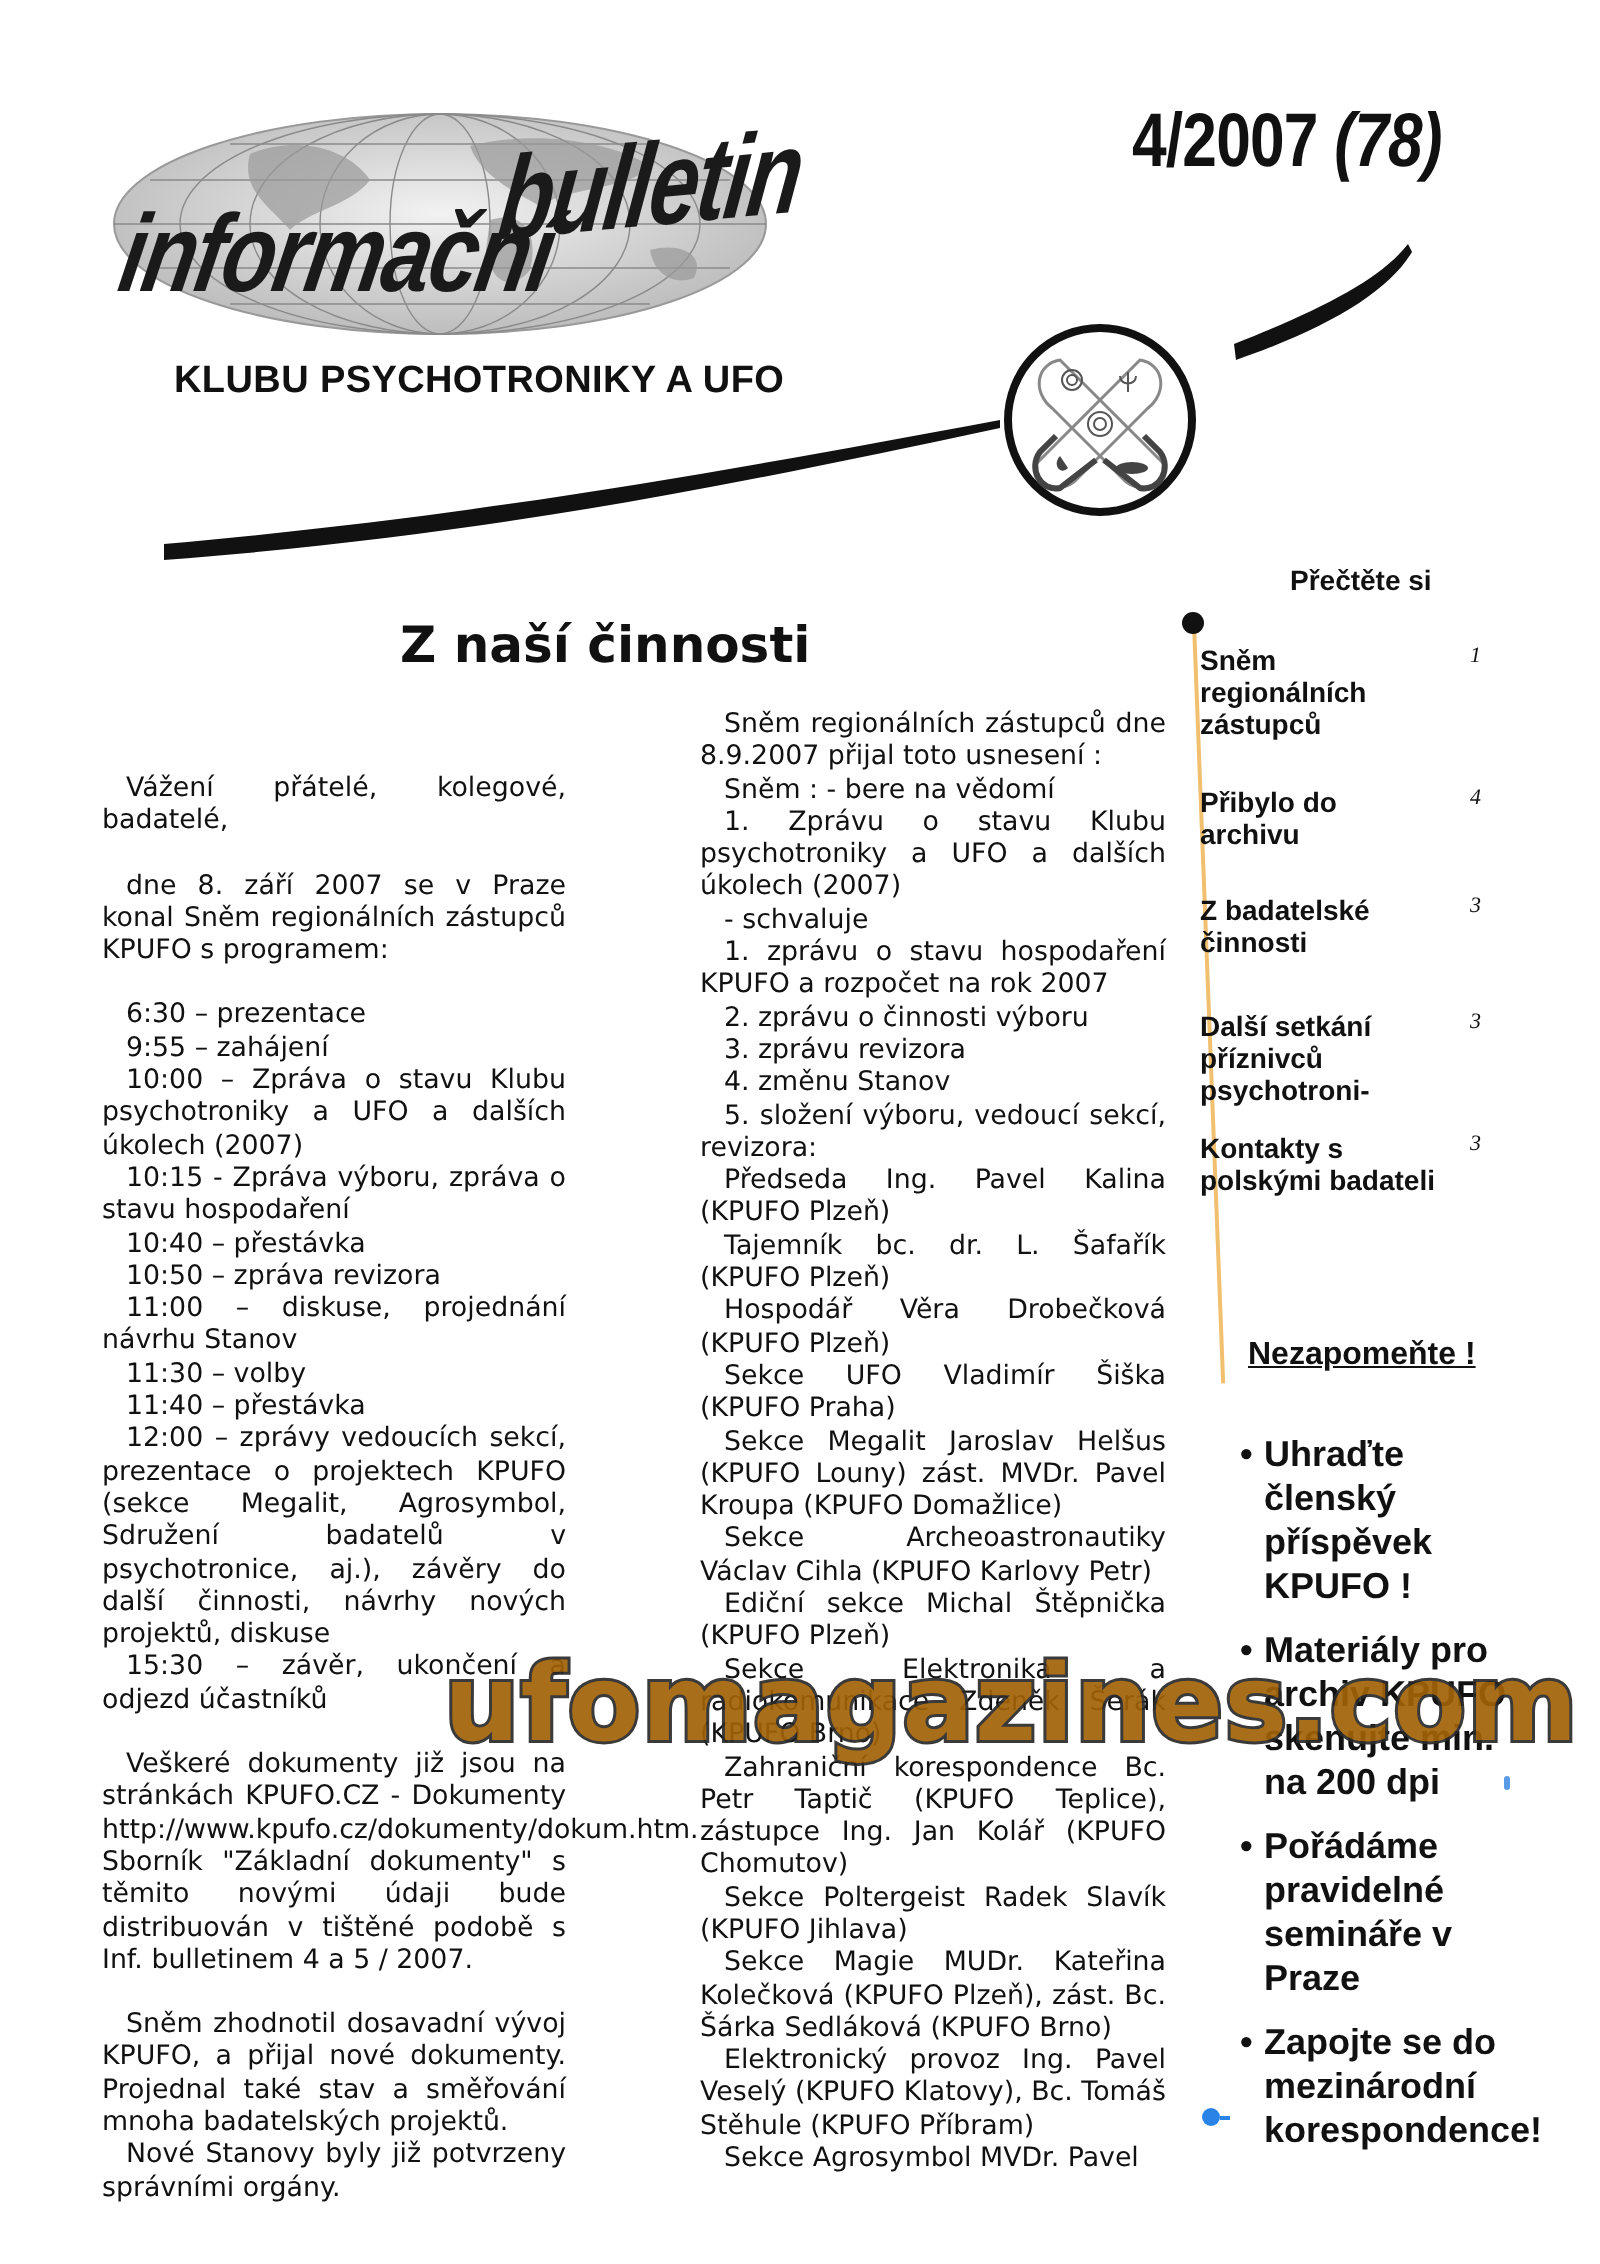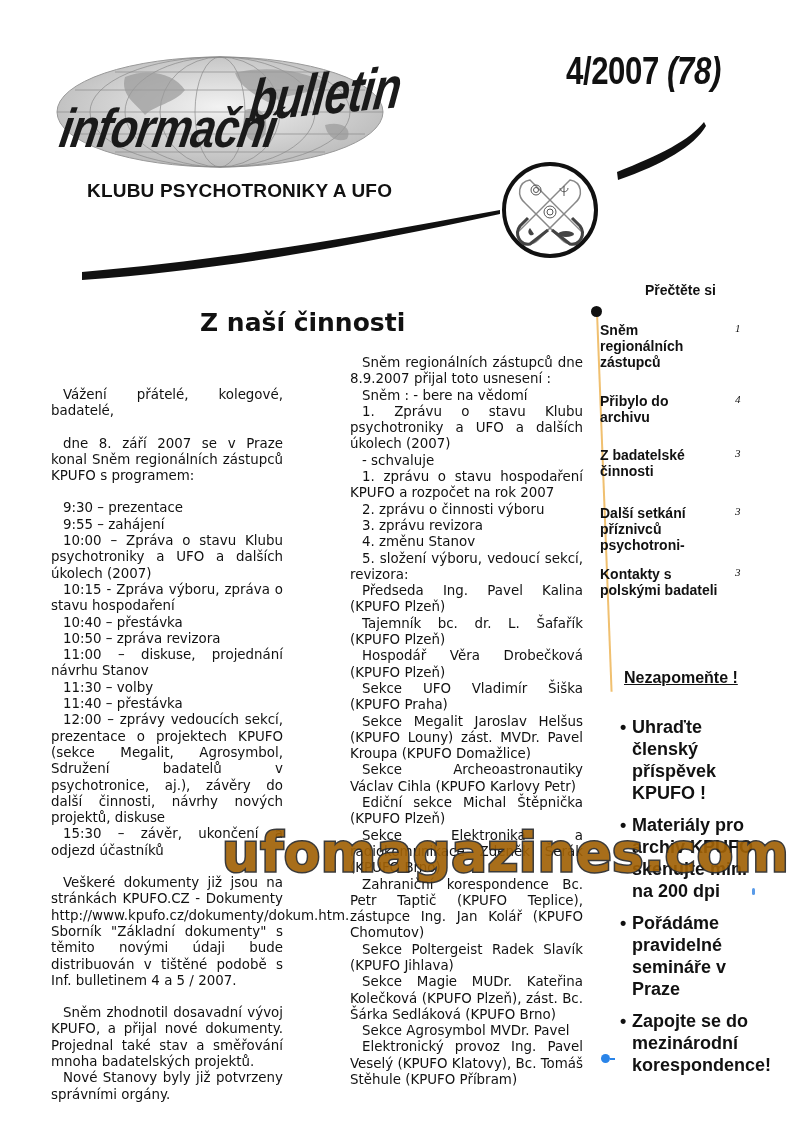--- a/index.html
+++ b/index.html
@@ -120,21 +120,21 @@
   <ellipse cx="66" cy="74" rx="8" ry="3" fill="#444"></ellipse>
 </svg>
 
 <h1 class="section-heading" style="margin:0">Z naší činnosti</h1>
 
 <div class="col col-left">
   <p class="ind">Vážení přátelé, kolegové, badatelé,</p>
   <div class="gap"></div>
   <p class="ind">dne 8. září 2007 se v Praze konal Sněm regionálních zástupců KPUFO s programem:</p>
   <div class="gap"></div>
-  <p class="ind">9:30 – prezentace</p>
+  <p class="ind">6:30 – prezentace</p>
   <p class="ind">9:55 – zahájení</p>
   <p class="ind">10:00 – Zpráva o stavu Klubu psychotroniky a UFO a dalších úkolech (2007)</p>
   <p class="ind">10:15 - Zpráva výboru, zpráva o stavu hospodaření</p>
   <p class="ind">10:40 – přestávka</p>
   <p class="ind">10:50 – zpráva revizora</p>
   <p class="ind">11:00 – diskuse, projednání návrhu Stanov</p>
   <p class="ind">11:30 – volby</p>
   <p class="ind">11:40 – přestávka</p>
   <p class="ind">12:00 – zprávy vedoucích sekcí, prezentace o projektech KPUFO (sekce Megalit, Agrosymbol, Sdružení badatelů v psychotronice, aj.), závěry do další činnosti, návrhy nových projektů, diskuse</p>
   <p class="ind">15:30 – závěr, ukončení a odjezd účastníků</p>
@@ -159,22 +159,22 @@
   <p class="ind">Tajemník bc. dr. L. Šafařík (KPUFO Plzeň)</p>
   <p class="ind">Hospodář Věra Drobečková (KPUFO Plzeň)</p>
   <p class="ind">Sekce UFO Vladimír Šiška (KPUFO Praha)</p>
   <p class="ind">Sekce Megalit Jaroslav Helšus (KPUFO Louny) zást. MVDr. Pavel Kroupa (KPUFO Domažlice)</p>
   <p class="ind">Sekce Archeoastronautiky Václav Cihla (KPUFO Karlovy Petr)</p>
   <p class="ind">Ediční sekce Michal Štěpnička (KPUFO Plzeň)</p>
   <p class="ind">Sekce Elektronika a radiokomunikace Zdeněk Šerák (KPUFO Brno)</p>
   <p class="ind">Zahraniční korespondence Bc. Petr Taptič (KPUFO Teplice), zástupce Ing. Jan Kolář (KPUFO Chomutov)</p>
   <p class="ind">Sekce Poltergeist Radek Slavík (KPUFO Jihlava)</p>
   <p class="ind">Sekce Magie MUDr. Kateřina Kolečková (KPUFO Plzeň), zást. Bc. Šárka Sedláková (KPUFO Brno)</p>
+  <p class="ind">Elektronický provoz Ing. Pavel Veselý (KPUFO Klatovy), Bc. Tomáš Stěhule (KPUFO Příbram)</p>
   <p class="ind">Sekce Agrosymbol MVDr. Pavel</p>
-  <p class="ind">Elektronický provoz Ing. Pavel Veselý (KPUFO Klatovy), Bc. Tomáš Stěhule (KPUFO Příbram)</p>
 </div>
 
 <div class="sidebar-line"></div>
 <div class="sidebar-dot"></div>
 
 <div class="toc-title">Přečtěte si</div>
 
 <div class="toc-item" style="top:322px">Sněm regionálních zástupců</div>
 <div class="toc-page" style="top:322px">1</div>
 

